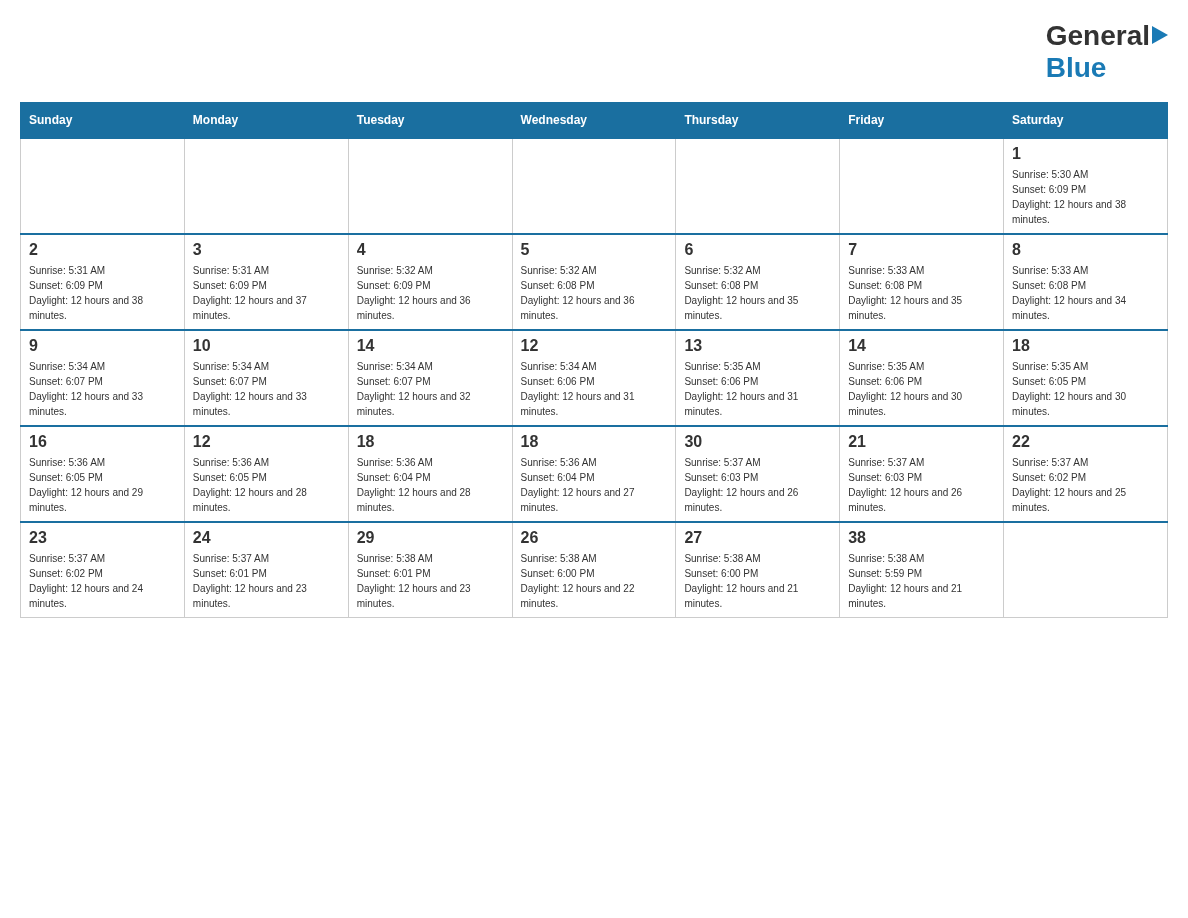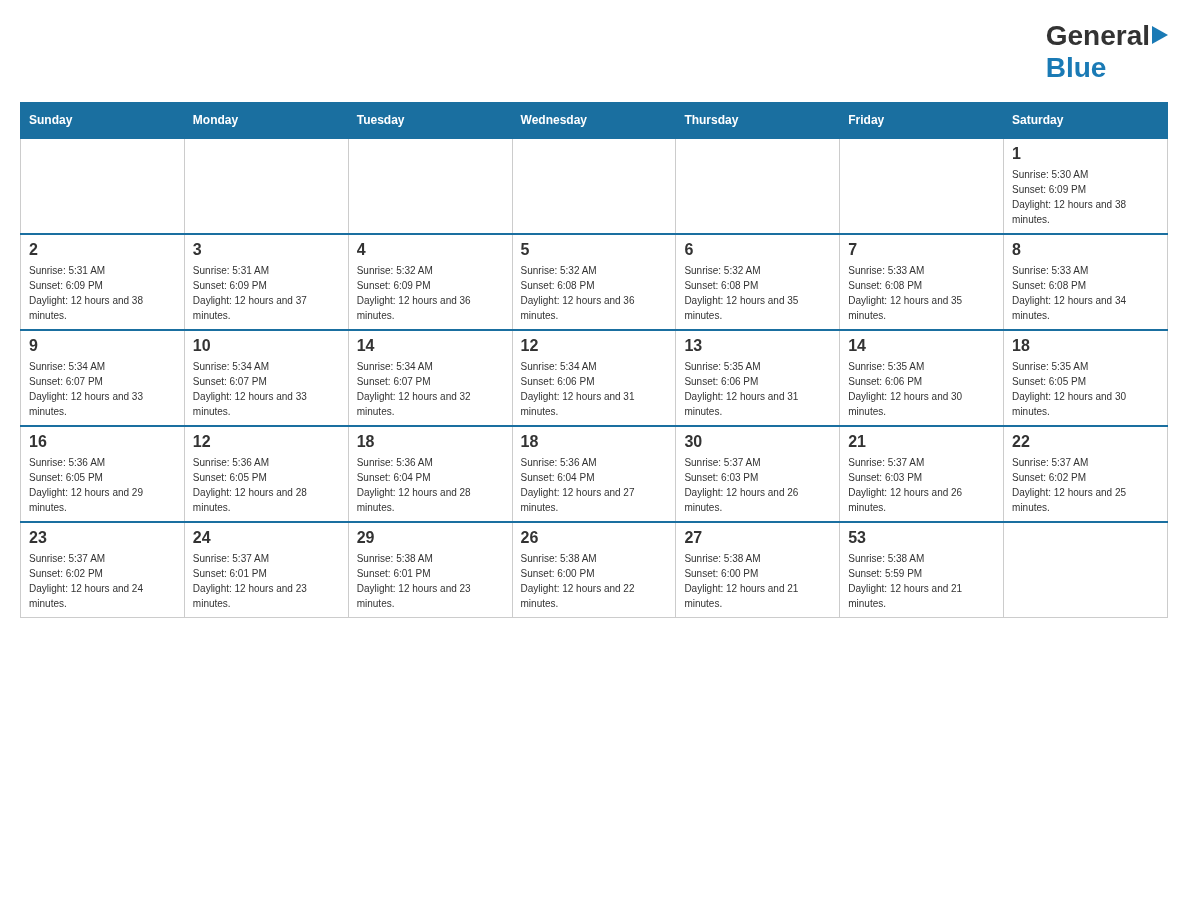--- a/index.html
+++ b/index.html
@@ -305,21 +305,21 @@
 Sunset: 6:00 PM
 Daylight: 12 hours and 22 minutes.</div>
         </td>
         <td>
           <span class="day-num">27</span>
           <div class="day-info" style="white-space: pre-line;">Sunrise: 5:38 AM
 Sunset: 6:00 PM
 Daylight: 12 hours and 21 minutes.</div>
         </td>
         <td>
-          <span class="day-num">53</span>
+          <span class="day-num">38</span>
           <div class="day-info" style="white-space: pre-line;">Sunrise: 5:38 AM
 Sunset: 5:59 PM
 Daylight: 12 hours and 21 minutes.</div>
         </td>
         <td class="empty-cell"></td>
       </tr>
     </tbody>
 </table>
 
 </body></html>

